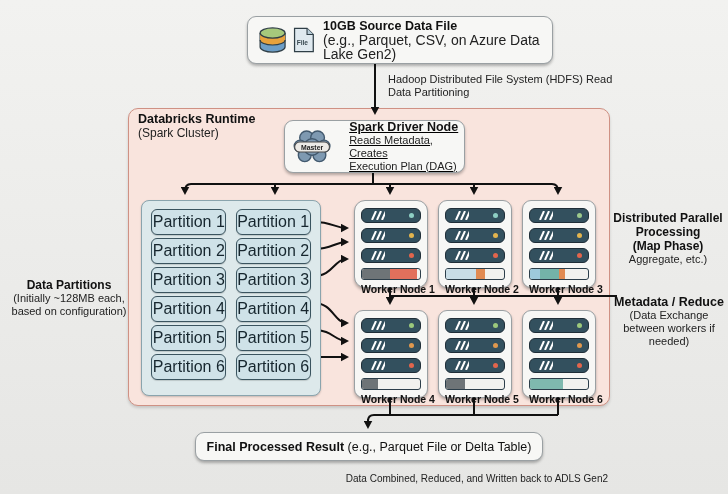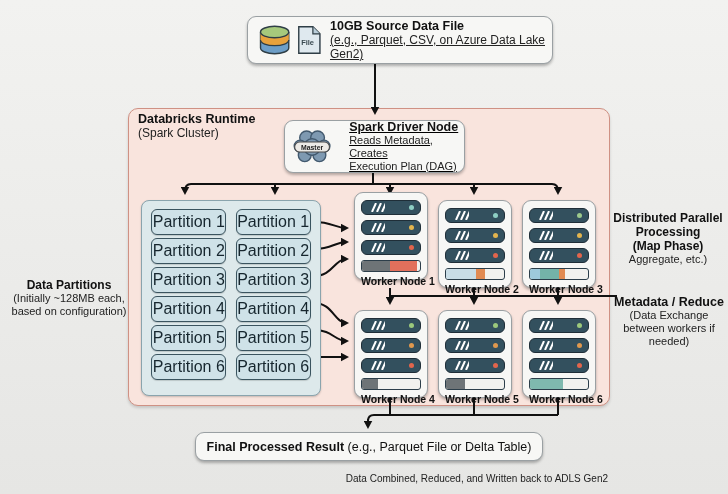--- a/index.html
+++ b/index.html
@@ -7,21 +7,21 @@
   .canvas{position:relative;width:728px;height:494px;background:linear-gradient(#f2f2f0,#e6e6e4);overflow:hidden;}
   .box{position:absolute;background:#f7f7f5;border:1px solid #9aa0a3;border-radius:9px;box-shadow:0 2px 3px rgba(0,0,0,.28);}
   .pink{position:absolute;left:128px;top:108px;width:480px;height:296px;background:#f9e4dd;border:1.5px solid #cf9184;border-radius:10px;box-shadow:0 2px 3px rgba(0,0,0,.15);}
   .cluster-hdr{position:absolute;left:138px;top:112px;line-height:14px;}
   .cluster-hdr .b{font-size:12.5px;font-weight:bold;color:#111;}
   .cluster-hdr .n{font-size:12px;color:#222;}
   
   .src{left:247px;top:16px;width:306px;height:48px;display:flex;align-items:center;padding-left:9px;box-sizing:border-box;}
   .src-text{margin-left:8px;line-height:14px;}
   .src-title{font-size:12.5px;font-weight:bold;color:#111;}
-  .src-sub{font-size:12px;color:#222;text-decoration:underline;}
+  .src-sub{font-size:14px;color:#222;}
   
   .hdfs{position:absolute;left:388px;top:73px;font-size:11px;color:#222;line-height:13px;}
   
   .driver{left:284px;top:120px;width:181px;height:53px;display:flex;align-items:center;padding-left:6px;box-sizing:border-box;}
   .drv-text{margin-left:16px;line-height:13px;text-decoration:underline;}
   .drv-title{font-size:12.5px;font-weight:bold;color:#111;}
   .drv-sub{font-size:11px;color:#222;}
   
   .pgrid{position:absolute;left:141px;top:200px;width:180px;height:196px;background:#dde9eb;border:1.5px solid #8aa4ad;border-radius:8px;box-shadow:0 1px 2px rgba(0,0,0,.2);display:flex;justify-content:space-evenly;padding-top:8px;box-sizing:border-box;}
   .pcol{display:flex;flex-direction:column;}
@@ -109,20 +109,24 @@
       <path d="M2 2 h16 l8 8 v22 h-24 z" fill="#dfe9ef" stroke="#2f3e46" stroke-width="1.6"></path>
       <path d="M18 2 v8 h8" fill="#b9cdd9" stroke="#2f3e46" stroke-width="1.4"></path>
       <text x="12" y="23" text-anchor="middle" font-size="8.5" font-weight="bold" fill="#3a4a52" font-family="Liberation Sans, sans-serif">File</text>
     </svg>
     <div class="src-text">
       <div class="src-title">10GB Source Data File</div>
       <div class="src-sub">(e.g., Parquet, CSV, on Azure Data Lake Gen2)</div>
     </div>
   </div>
 
+  <div class="hdfs">
+    <div>Hadoop Distributed File System (HDFS) Read</div>
+    <div>Data Partitioning</div>
+  </div>
 
   <div class="box driver">
     <svg width="46" height="44" viewBox="0 0 46 44">
       <g fill="#7e99b1" stroke="#42596e" stroke-width="1.5">
         <circle cx="17" cy="12" r="7.5"></circle>
         <circle cx="29" cy="12" r="7.5"></circle>
         <circle cx="10" cy="21" r="6.5"></circle>
         <circle cx="36" cy="21" r="6.5"></circle>
         <circle cx="15" cy="31" r="7"></circle>
         <circle cx="31" cy="31" r="7"></circle>
@@ -151,21 +155,21 @@
         <div class="pbox">Partition 1</div>
         <div class="pbox">Partition 2</div>
         <div class="pbox">Partition 3</div>
         <div class="pbox">Partition 4</div>
         <div class="pbox">Partition 5</div>
         <div class="pbox">Partition 6</div>
       </div>
     </div>
 
   <div id="workers-layer">
-      <div class="wbox" style="left: 354px; top: 192px;">
+      <div class="wbox" style="left: 354px; top: 200px; border-radius: 11px;">
         <div class="srv">
           <svg width="16" height="9" viewBox="0 0 16 9">
             <path d="M3 9 L7 0 M8 9 L12 0 M13 9 L17 0" stroke="#fff" stroke-width="2" fill="none"></path>
           </svg>
           <span class="dot" style="background: rgb(142, 207, 196);"></span>
         </div>
         <div class="srv">
           <svg width="16" height="9" viewBox="0 0 16 9">
             <path d="M3 9 L7 0 M8 9 L12 0 M13 9 L17 0" stroke="#fff" stroke-width="2" fill="none"></path>
           </svg>

